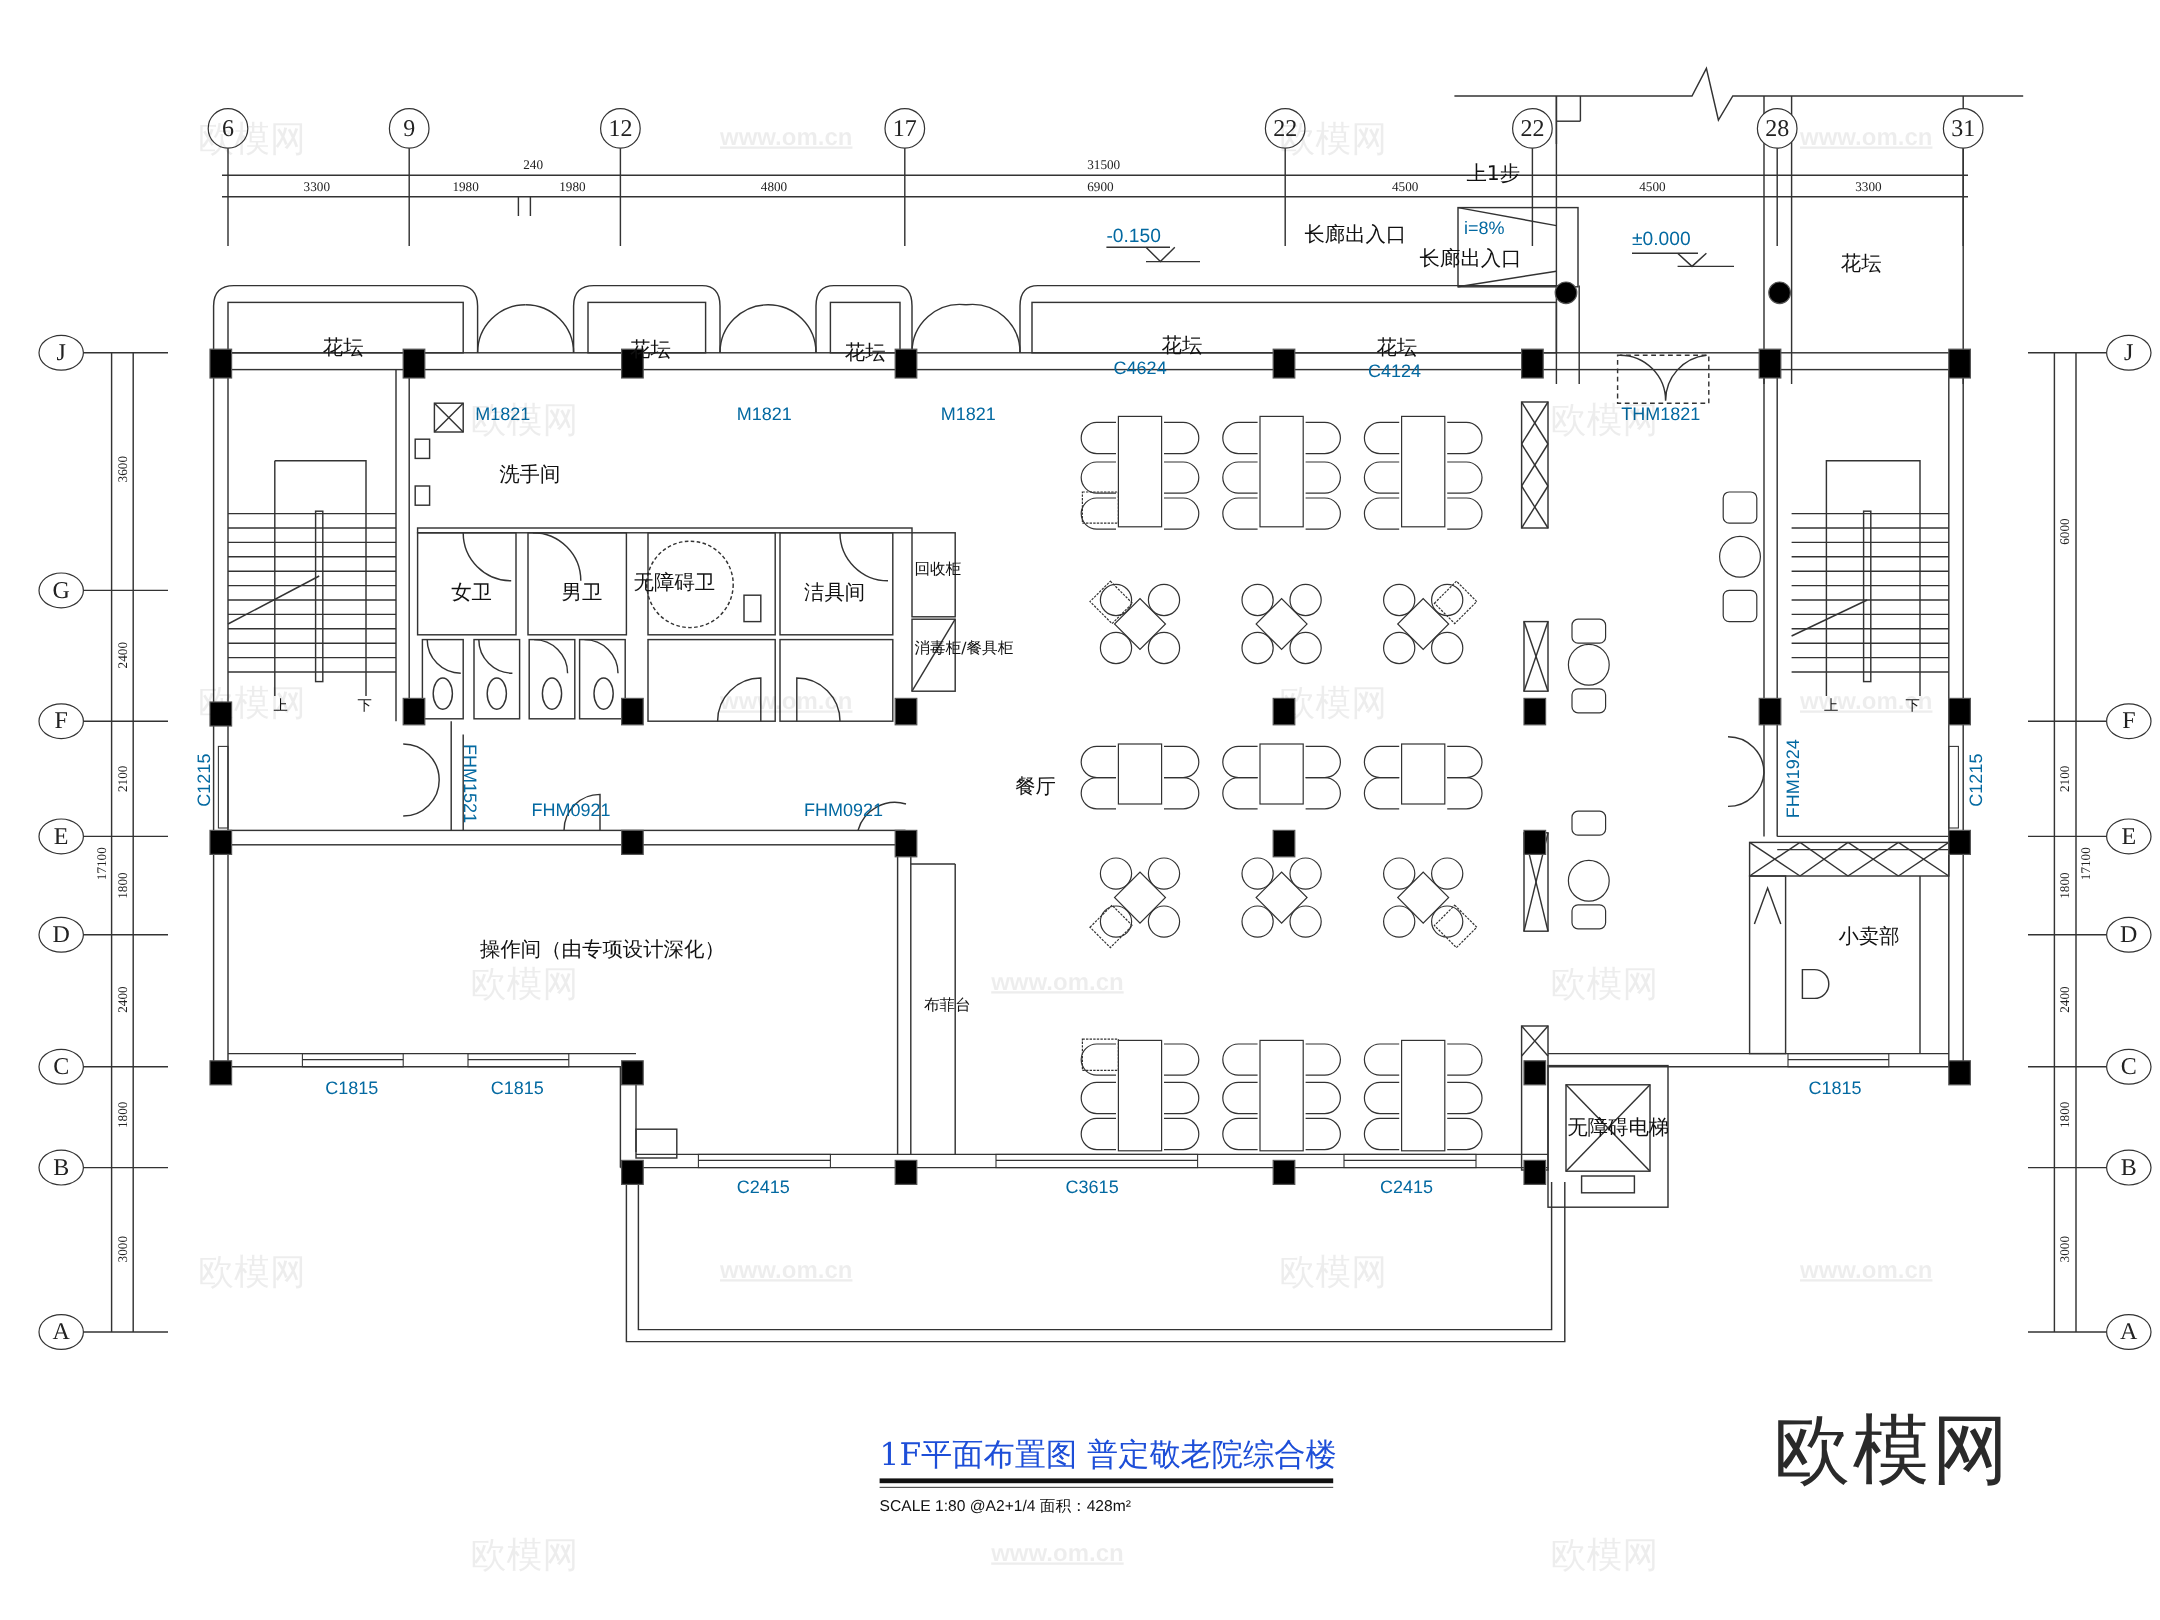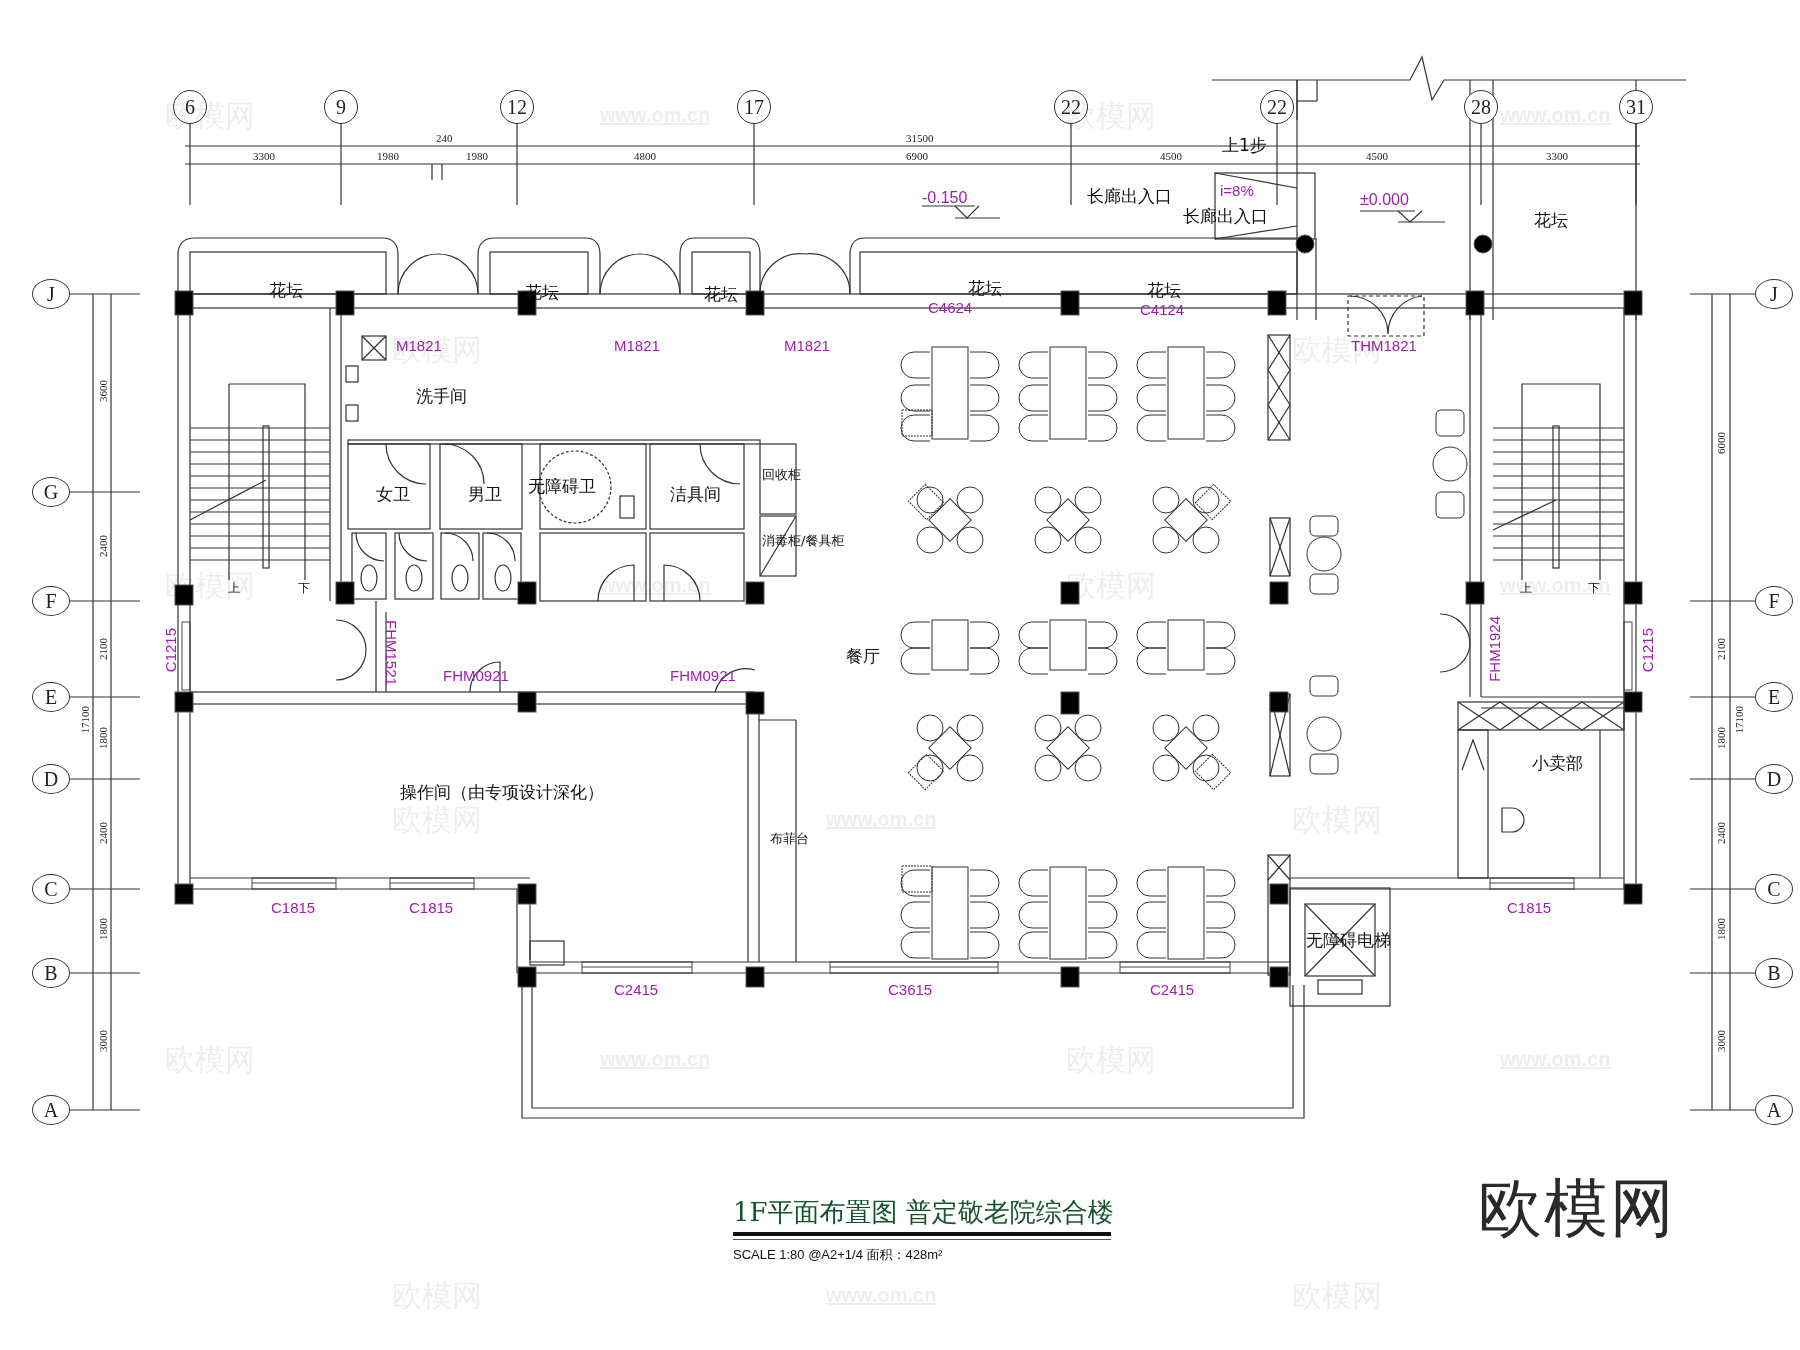--- a/index.html
+++ b/index.html
@@ -1,26 +1,26 @@
 <!DOCTYPE html>
 <html><head>
 <meta charset="utf-8">
 <style>
   html,body{margin:0;padding:0;background:#ffffff;}
   body{width:1800px;height:1350px;position:relative;overflow:hidden;font-family:"DejaVu Serif",serif;}
   #plan{position:absolute;left:0;top:0;width:1800px;height:1350px;}
   .lbl{position:absolute;color:#111;white-space:nowrap;line-height:1;}
   .cjk{font-family:"DejaVu Sans",sans-serif;font-size:17px;}
-  .code{font-family:"Liberation Sans",sans-serif;font-size:15px;color:#a21caf;}
+  .code{font-family:"Liberation Sans",sans-serif;font-size:15px;color:#0369a1;}
   .dim{font-family:"Liberation Serif",serif;font-size:11px;color:#222;}
   .axis-bubble{position:absolute;width:34px;height:34px;border:1.2px solid #333;border-radius:50%;display:flex;align-items:center;justify-content:center;font-family:"Liberation Serif",serif;font-size:20px;color:#222;background:#fff;box-sizing:border-box;}
   .axis-bubble.row{width:38px;height:30px;}
   .vert{writing-mode:vertical-rl;transform:rotate(180deg);}
   .vert-down{writing-mode:vertical-rl;}
-  .title{position:absolute;left:733px;top:1195px;font-family:"DejaVu Serif",serif;font-size:26px;color:#14532d;}
+  .title{position:absolute;left:733px;top:1195px;font-family:"DejaVu Serif",serif;font-size:26px;color:#1d4ed8;}
   .title-rule{position:absolute;left:733px;top:1232px;width:378px;height:4px;background:#111;}
   .title-rule2{position:absolute;left:733px;top:1239px;width:378px;height:1px;background:#555;}
   .scale{position:absolute;left:733px;top:1246px;font-family:"Liberation Sans",sans-serif;font-size:13px;color:#111;}
   .brand{position:absolute;left:1478px;top:1165px;font-family:"DejaVu Sans",sans-serif;font-size:64px;color:#2a2a2a;letter-spacing:2px;}
   .wm{position:absolute;font-family:"DejaVu Sans",sans-serif;color:rgba(0,0,0,0.07);font-size:30px;pointer-events:none;}
   .wm-url{position:absolute;font-family:"Liberation Sans",sans-serif;color:rgba(0,0,0,0.07);font-size:20px;font-weight:bold;pointer-events:none;text-decoration:underline;}
 </style>
 </head>
 <body>
 
@@ -522,21 +522,21 @@
 <span class="lbl cjk" style="left:416px;top:388px">洗手间</span>
 <span class="lbl cjk" style="left:376px;top:486px">女卫</span>
 <span class="lbl cjk" style="left:468px;top:486px">男卫</span>
 <span class="lbl cjk" style="left:528px;top:478px">无障碍卫</span>
 <span class="lbl cjk" style="left:670px;top:486px">洁具间</span>
 <span class="lbl cjk" style="left:762px;top:468px;font-size:13px">回收柜</span>
 <span class="lbl cjk" style="left:762px;top:534px;font-size:13px">消毒柜/餐具柜</span>
 <span class="lbl cjk" style="left:846px;top:648px">餐厅</span>
 <span class="lbl cjk" style="left:400px;top:784px">操作间（由专项设计深化）</span>
 <span class="lbl cjk" style="left:770px;top:832px;font-size:13px">布菲台</span>
-<span class="lbl cjk" style="left:1532px;top:755px">小卖部</span>
+<span class="lbl cjk" style="left:1532px;top:773px">小卖部</span>
 <span class="lbl cjk" style="left:1306px;top:932px">无障碍电梯</span>
 <span class="lbl cjk" style="left:228px;top:582px;font-size:12px">上</span>
 <span class="lbl cjk" style="left:298px;top:582px;font-size:12px">下</span>
 <span class="lbl cjk" style="left:1520px;top:582px;font-size:12px">上</span>
 <span class="lbl cjk" style="left:1588px;top:582px;font-size:12px">下</span>
 
 <span class="lbl code" style="left:396px;top:338px">M1821</span>
 <span class="lbl code" style="left:614px;top:338px">M1821</span>
 <span class="lbl code" style="left:784px;top:338px">M1821</span>
 <span class="lbl code" style="left:1351px;top:338px">THM1821</span>

